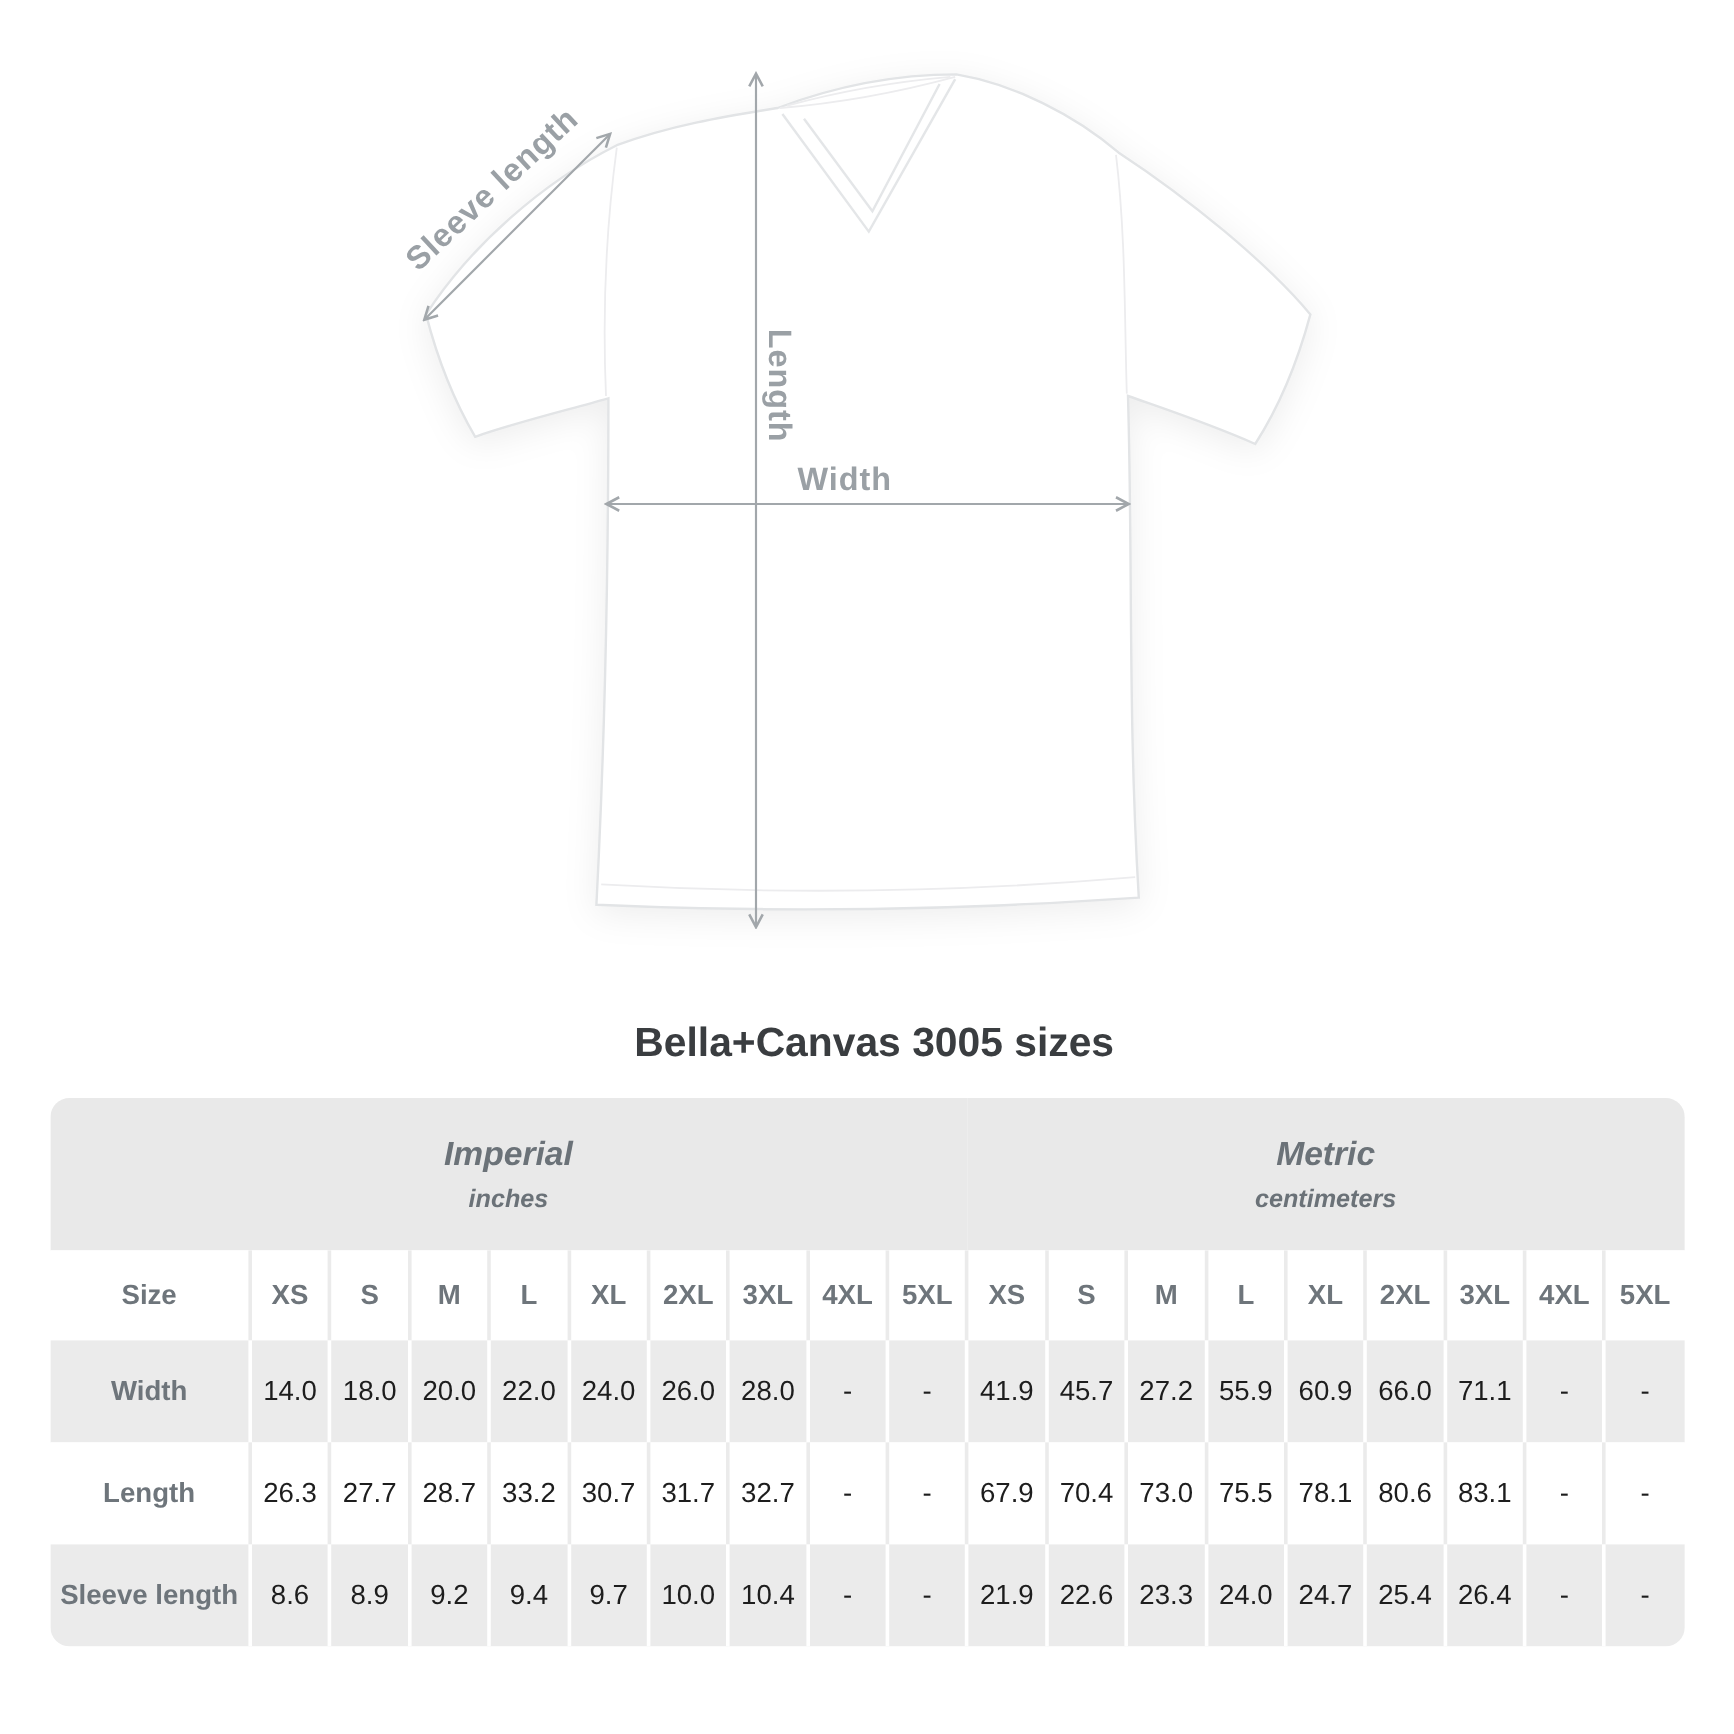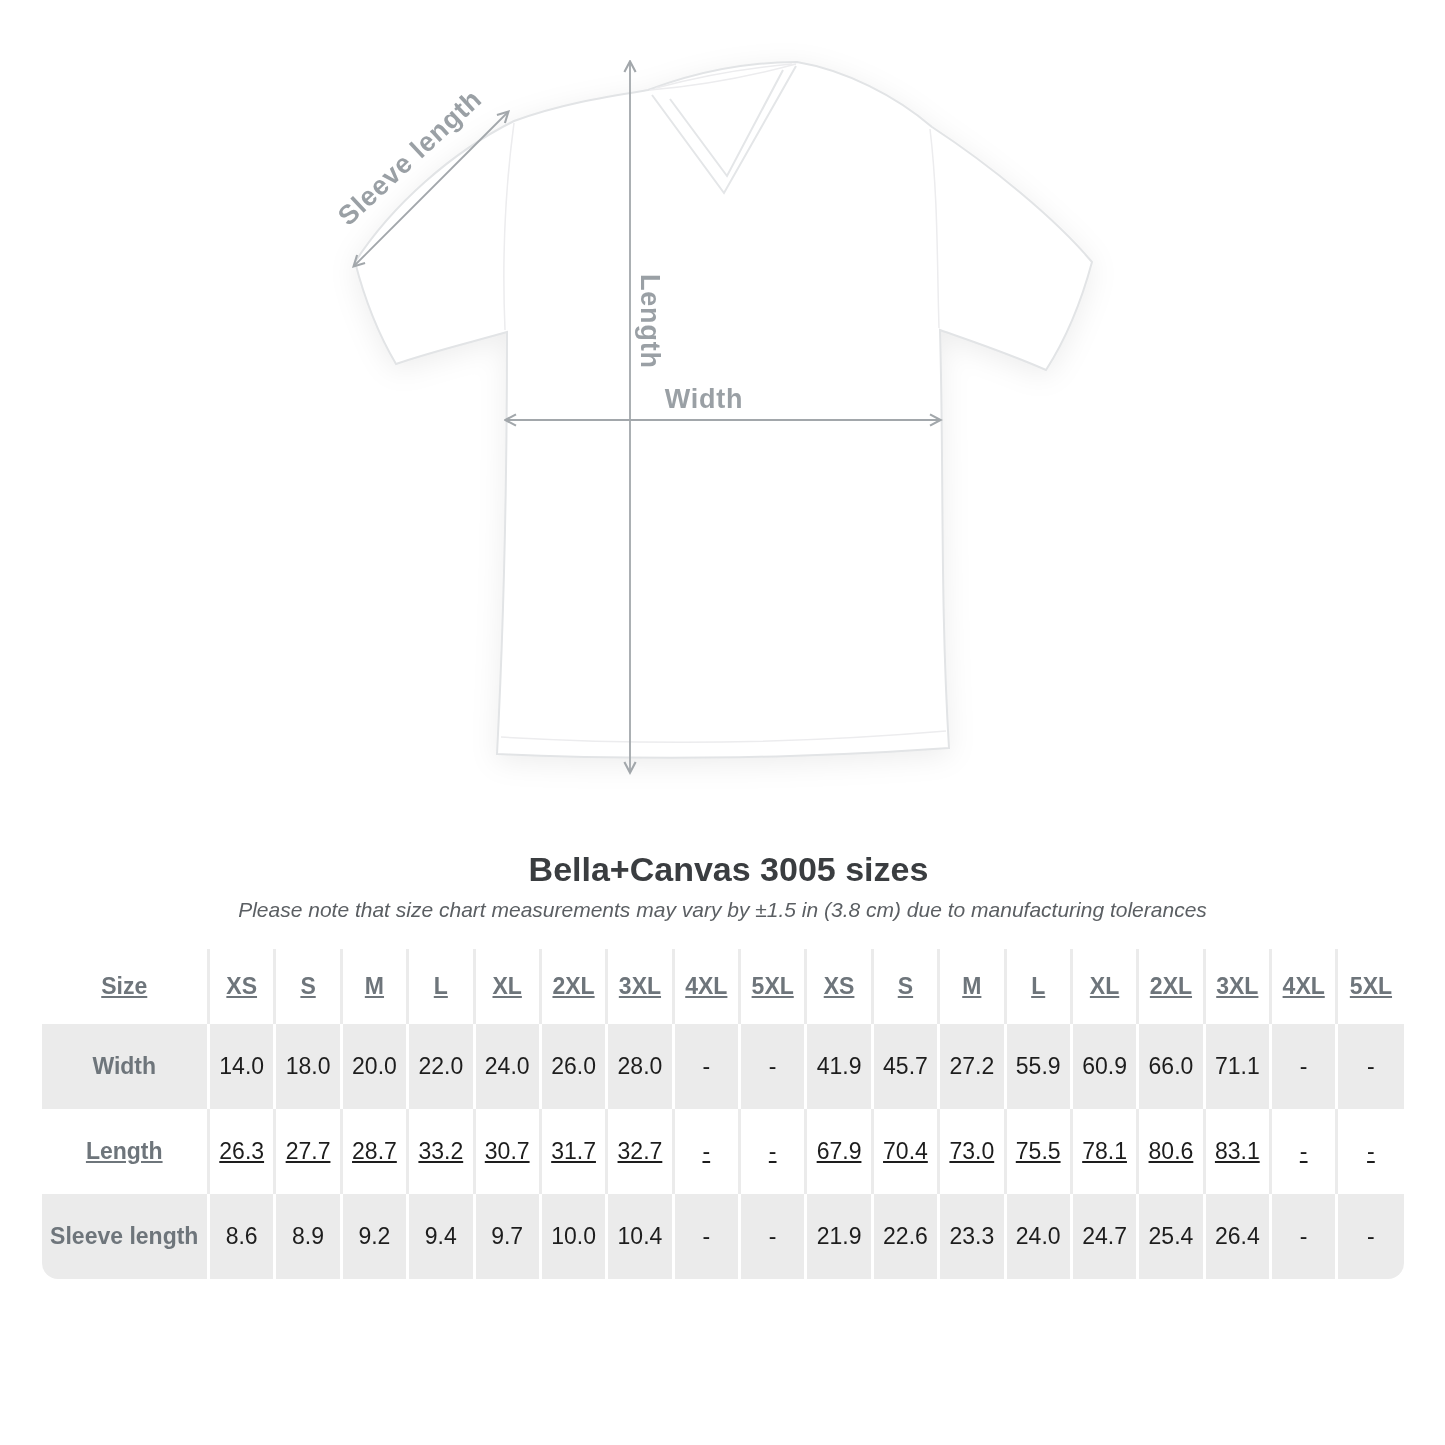--- a/index.html
+++ b/index.html
@@ -25,21 +25,21 @@
 
   tr.unit-row th{background:#e9e9e9;height:127px;}
   .unit-name{font-size:28px;font-weight:bold;font-style:italic;color:#6b7278;}
   .unit-sub{margin-top:10px;font-size:21px;font-style:italic;color:#6b7278;}
 
   tr.size-row th{height:75px;font-size:23px;font-weight:bold;color:#6e757b;background:#ffffff;}
   tr.data-row th{font-size:23px;font-weight:bold;color:#6e757b;}
   tr.data-row td{font-size:23px;font-weight:normal;color:#1d1d1d;}
   tr.data-row{height:85px;}
 
-  tr.white-row > *{background:#ffffff;text-decoration:underline;}
+  tr.white-row > *{background:#ffffff;}
   tr.gray-row  > *{background:#ebebeb;}
   tr.white-row > *:not(:first-child){border-left:3px solid #ebebeb;}
   tr.gray-row  > *:not(:first-child){border-left:3px solid #ffffff;}
 </style>
 </head>
 <body>
 
 <div class="page">
 
   <svg class="diagram" viewBox="0 0 1445 820">
@@ -75,21 +75,20 @@
     <line class="dim-line" x1="630" y1="62" x2="630" y2="772" marker-start="url(#ah)" marker-end="url(#ah)" stroke="#a2a7ab"></line>
     <line class="dim-line" x1="506" y1="420" x2="940" y2="420" marker-start="url(#ah)" marker-end="url(#ah)" stroke="#a2a7ab"></line>
     <line class="dim-line" x1="354" y1="266" x2="508" y2="112" marker-start="url(#ah)" marker-end="url(#ah)" stroke="#a2a7ab"></line>
 
     <text class="dim-label" transform="translate(416,164) rotate(-43)" text-anchor="middle" fill="#9aa0a5">Sleeve length</text>
     <text class="dim-label" transform="translate(641,274) rotate(90)" text-anchor="start" fill="#9aa0a5">Length</text>
     <text class="dim-label" x="704" y="408" text-anchor="middle" fill="#9aa0a5">Width</text>
   </svg>
 
   <div class="chart-title">Bella+Canvas 3005 sizes</div>
-  <div class="chart-subtitle">Please note that size chart measurements may vary by ±1.5 in (3.8 cm) due to manufacturing tolerances</div>
 
   <div class="table-wrap">
     <table class="size-table">
       <colgroup>
           <col style="width: 167px;">
           <col>
           <col>
           <col>
           <col>
           <col>
@@ -101,20 +100,30 @@
           <col>
           <col>
           <col>
           <col>
           <col>
           <col>
           <col>
           <col>
         </colgroup>
       <tbody>
+        <tr class="unit-row">
+          <th colspan="10">
+            <div class="unit-name">Imperial</div>
+            <div class="unit-sub">inches</div>
+          </th>
+          <th colspan="9">
+            <div class="unit-name">Metric</div>
+            <div class="unit-sub">centimeters</div>
+          </th>
+        </tr>
 
         <tr class="size-row white-row">
           <th>Size</th>
 
         <th>XS</th>
             <th>S</th>
             <th>M</th>
             <th>L</th>
             <th>XL</th>
             <th>2XL</th>

